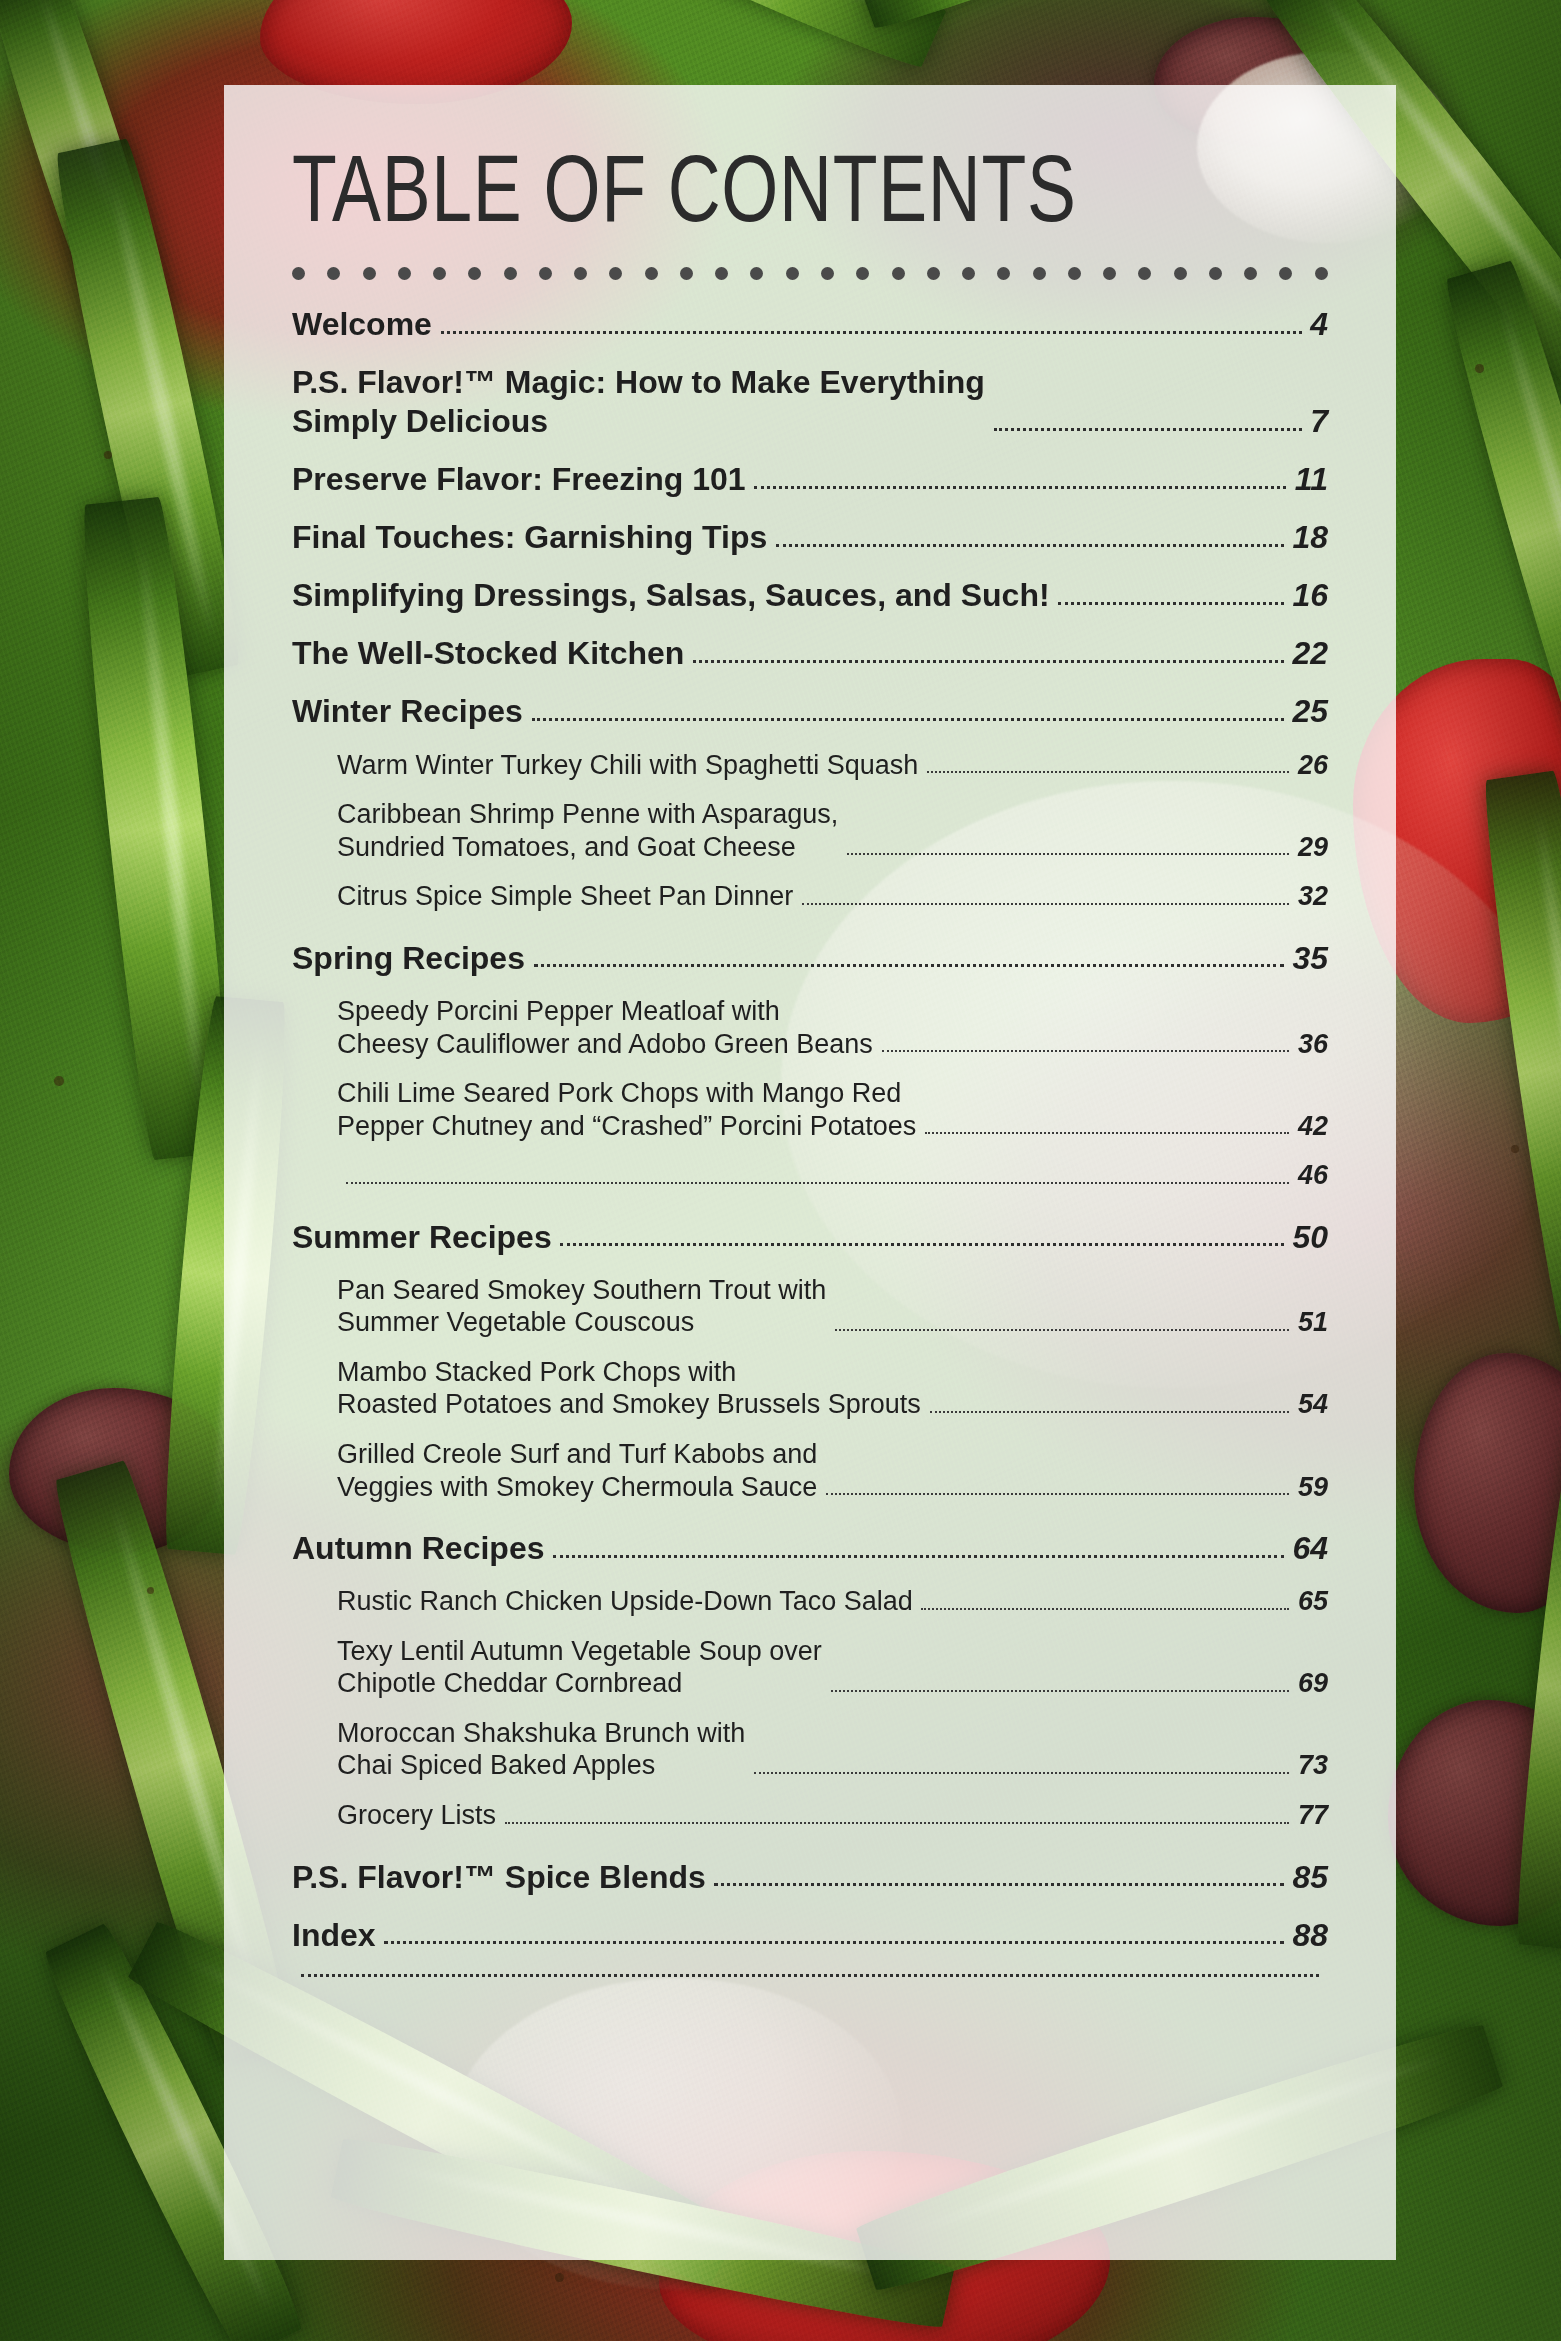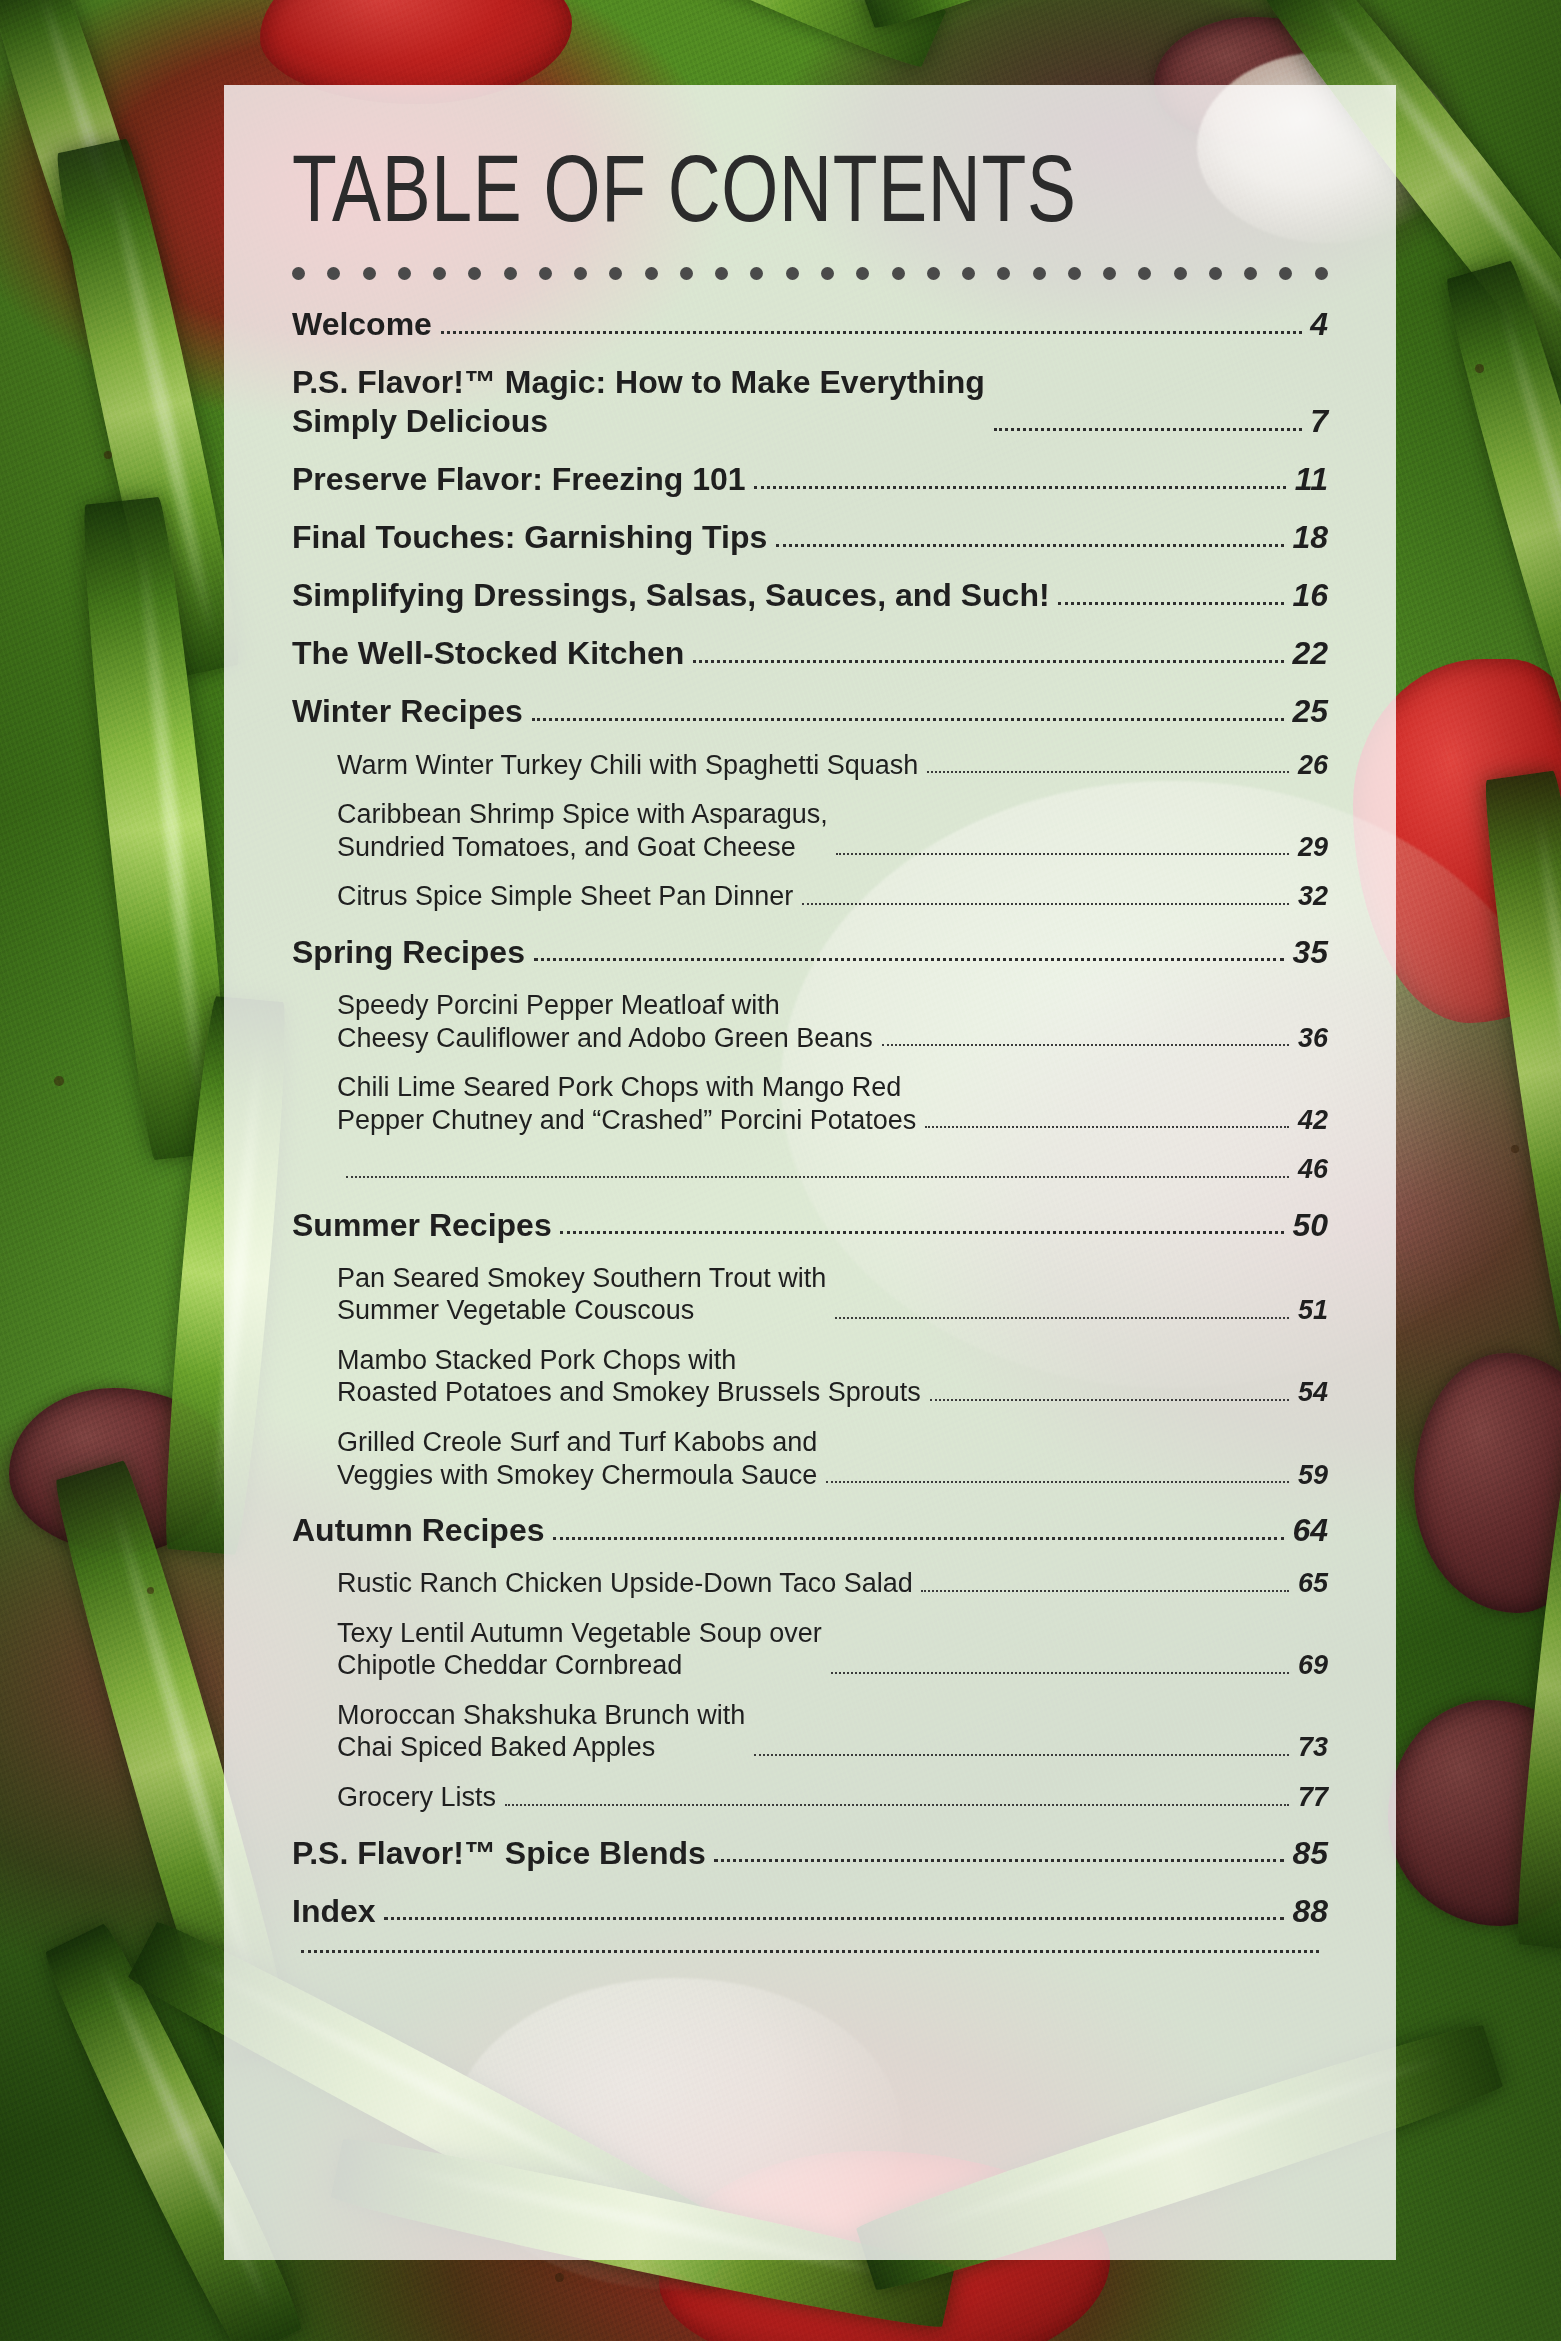--- a/index.html
+++ b/index.html
@@ -185,21 +185,21 @@
     margin-top: 17.3px;
   }
   .entry.lvl2 .leader {
     border-bottom: 2.6px dotted #3a3a3a;
     margin-bottom: 7.8px;
   }
   .entry.lvl2 .page {
     font-weight: bold;
     font-size: 27px;
   }
-  .entry.gap   { margin-top: 20px; text-align: right; }
+  .entry.gap   { margin-top: 26px; text-align: right; }
 </style>
 </head>
 <body>
 
 <div class="bg">
   <div class="bg-base"></div>
 
   <div class="pepper" style="left:260px; top:-52px; width:312px; height:156px;"></div>
   <div class="pepper" style="left:659px; top:2151px; width:451px; height:226px;"></div>
   <div class="pepper" style="left:1353px; top:659px; width:260px; height:364px; border-radius:50% 40% 55% 45% / 40% 55% 45% 60%;"></div>
@@ -318,21 +318,21 @@
       <span class="label">Winter Recipes</span>
       <span class="leader"></span>
       <span class="page">25</span>
     </div>
     <div class="entry lvl2">
       <span class="label">Warm Winter Turkey Chili with Spaghetti Squash</span>
       <span class="leader"></span>
       <span class="page">26</span>
     </div>
     <div class="entry lvl2">
-      <span class="label">Caribbean Shrimp Spice with Asparagus,
+      <span class="label">Caribbean Shrimp Penne with Asparagus,
 Sundried Tomatoes, and Goat Cheese</span>
       <span class="leader"></span>
       <span class="page">29</span>
     </div>
     <div class="entry lvl2">
       <span class="label">Citrus Spice Simple Sheet Pan Dinner</span>
       <span class="leader"></span>
       <span class="page">32</span>
     </div>
 

